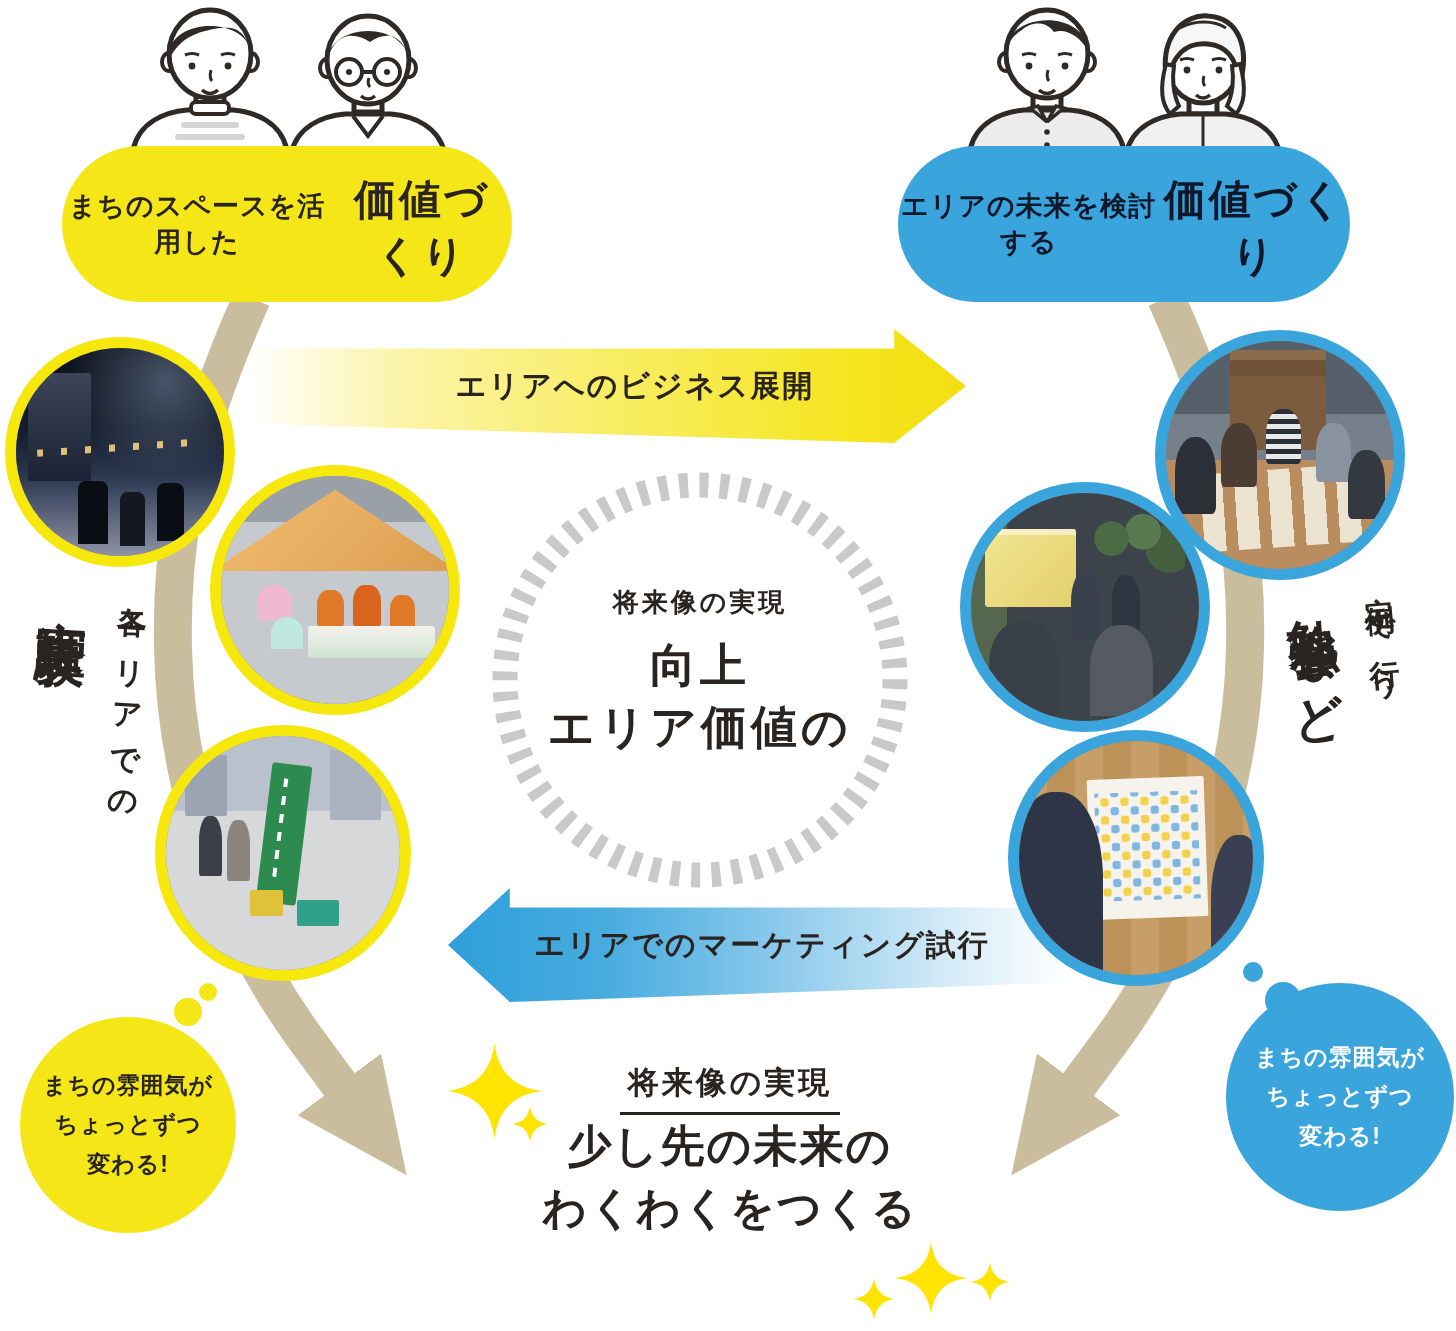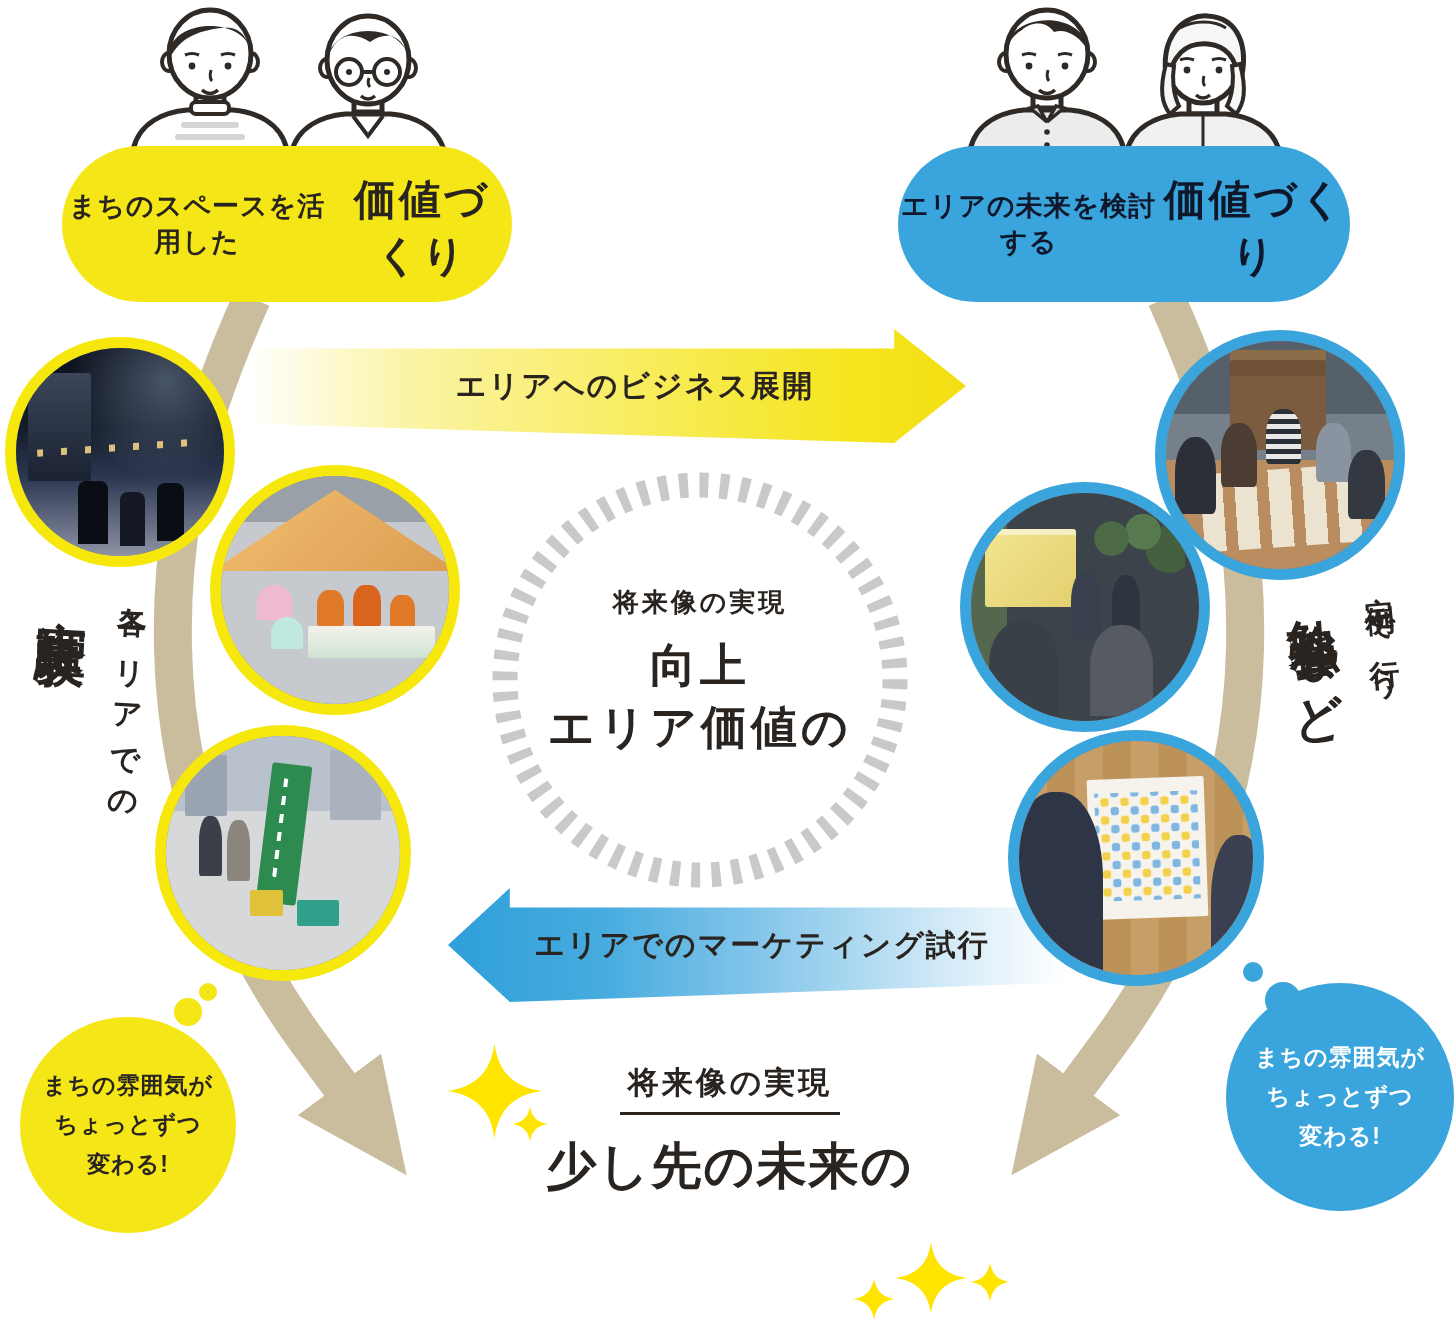--- a/index.html
+++ b/index.html
@@ -59,21 +59,21 @@
   .thought-left{left:20px;top:1017px;width:216px;height:216px;background:#F5E617;color:#292420}
   .thought-right{left:1226px;top:983px;width:228px;height:228px;background:#3AA4DC;color:#fff}
   .tdot{position:absolute;border-radius:50%;z-index:7}
   .tdot-y{background:#F5E617}
   .tdot-b{background:#3AA4DC}
 
   
   .goal{position:absolute;left:470px;top:1062px;width:520px;text-align:center;z-index:6}
   .goal .gh{display:inline-block;font-size:31px;font-weight:800;letter-spacing:3px;
             border-bottom:3px solid #292420;padding:0 8px 8px}
-  .goal .gt{font-size:50px;font-weight:800;letter-spacing:2px;line-height:1.42;margin-top:16px}
+  .goal .gt{font-size:44px;font-weight:800;letter-spacing:2px;line-height:1.42;}
 
   .spark{position:absolute;z-index:6;fill:#FFE400}
 </style>
 </head>
 <body>
 
 <div class="canvas">
 
   <svg class="curves" viewBox="0 0 1456 1331">
     <defs>
@@ -259,20 +259,21 @@
   <div class="thought thought-right">
     <div class="tl">まちの雰囲気が</div>
     <div class="tl">ちょっとずつ</div>
     <div class="tl">変わる!</div>
   </div>
 
   <div class="goal">
     <span class="gh">将来像の実現</span>
     <div class="gt">
       <div>少し先の未来の</div>
+      <div>わくわくをつくる</div>
     </div>
   </div>
 
   <svg width="0" height="0" style="position:absolute">
     <symbol id="sparkle" viewBox="0 0 100 100">
       <path d="M50,0 C54,30 70,46 100,50 C70,54 54,70 50,100 C46,70 30,54 0,50 C30,46 46,30 50,0 Z"></path>
     </symbol>
   </svg>
   <svg class="spark" style="left:447px;top:1034px" width="95" height="114">
       <use href="#sparkle"></use>

